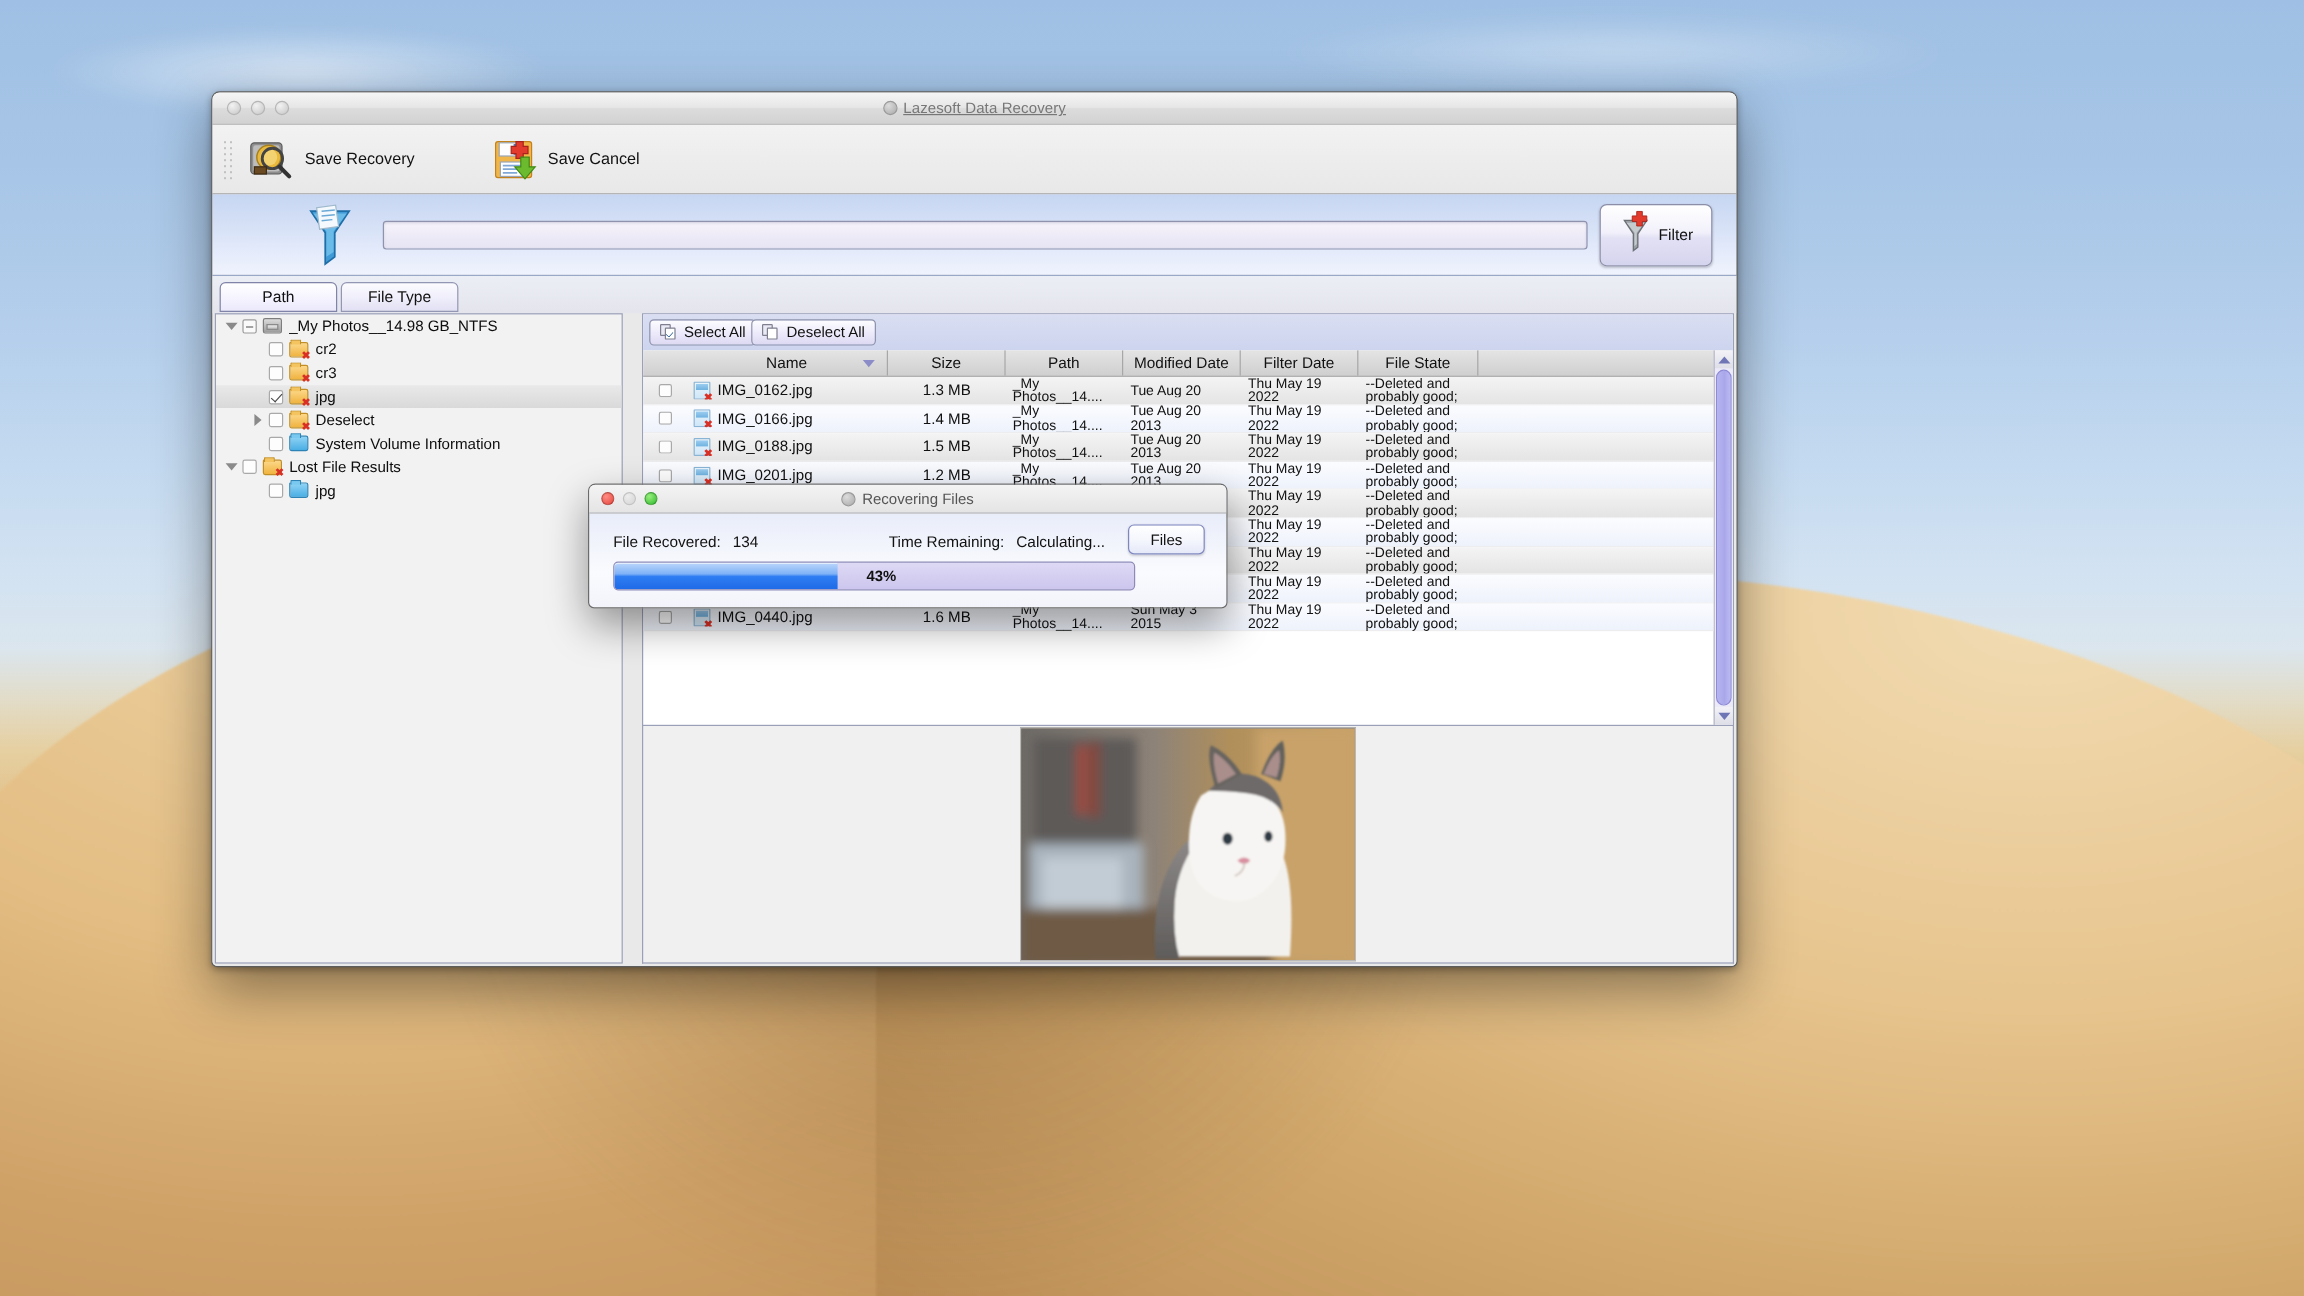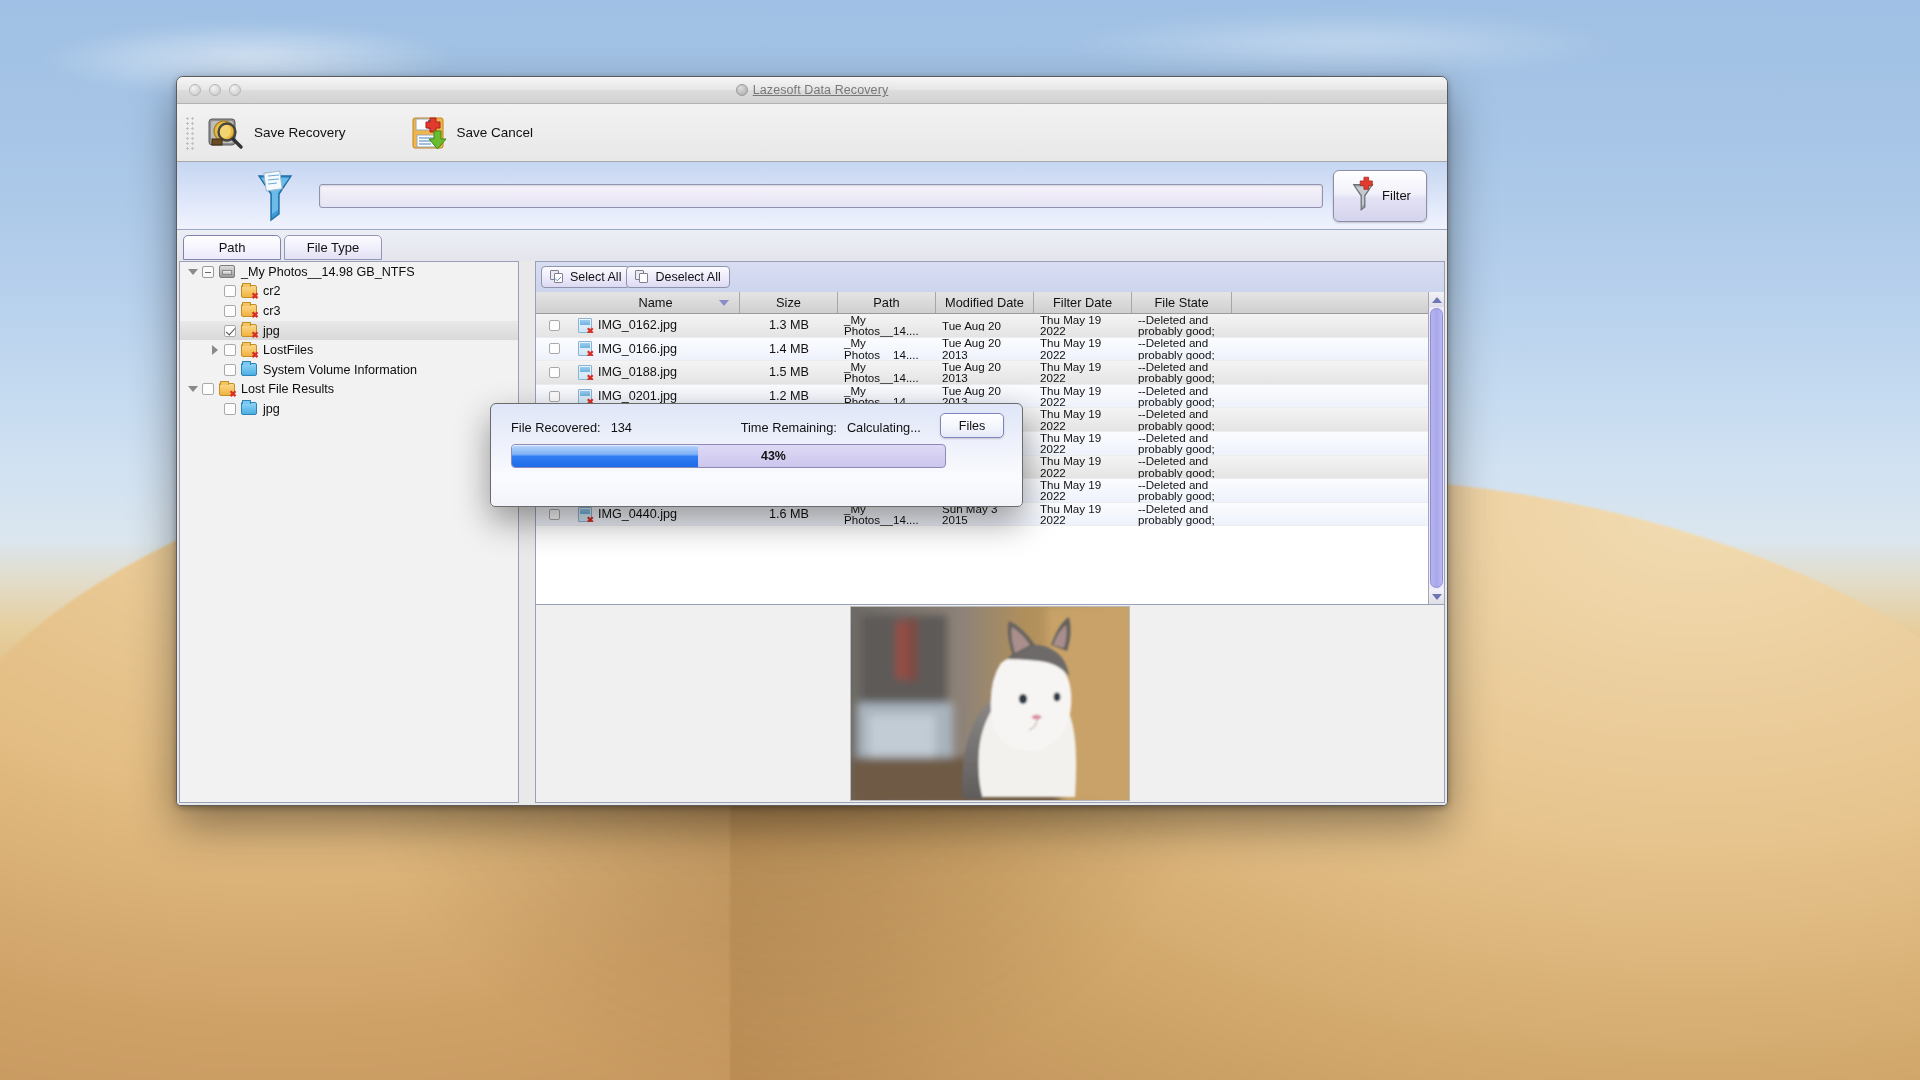--- a/index.html
+++ b/index.html
@@ -247,21 +247,21 @@
   .dlgrow{ display:flex; font-size:12.8px; color:#111; }
   .dlab{ margin-right:10px; }
   .dval{ }
   .progwrap{ position:absolute; left:20px; bottom:14px; width:435px; height:24px; }
   .progbar{ width:100%; height:100%; border:1px solid #8d8ab8; border-radius:4px;
     background:linear-gradient(to bottom,#ded9f4,#ccc6ee); overflow:hidden; position:relative;}
   .progfill{ height:100%; border-radius:3px 0 0 3px;
     background:linear-gradient(to bottom,#bcd6fb 0%,#7fb2f7 42%,#2f7df2 52%,#1f6be8 100%);
     box-shadow:inset 0 1px 0 rgba(255,255,255,.6);}
   .progtext{ position:absolute; left:210px; top:0; height:100%; display:flex; align-items:center;
-    font-size:12.4px; color:#111; font-weight:bold;margin-left:39px; }
+    font-size:12.4px; color:#111; font-weight:bold; }
   .cancelbtn{ position:absolute; right:18px; bottom:44px; width:64px; height:25px;
     border:1px solid #7e86c0; border-radius:5px; font-size:12.6px; color:#111;
     display:flex; align-items:center; justify-content:center; cursor:pointer;
     background:linear-gradient(to bottom,#ffffff,#f4f6fd 55%,#e5e9f8);
     box-shadow:0 1px 2px rgba(0,0,0,.18), inset 0 1px 0 #fff; }
 </style>
 </head>
 <body>
 
 <div id="wallpaper">
@@ -400,21 +400,21 @@
             </div>
             <div class="trow">
               <span style="display:inline-block;width:22px"></span>
               <span class="tw">
                 <span class="tri-r"></span>
               </span>
               <span class="cbox"></span>
               <span class="folder">
                 <span class="xmark">✖</span>
               </span>
-              <span>LostFiles</span>
+              <span>Deselect</span>
             </div>
             <div class="trow">
               <span style="display:inline-block;width:22px"></span>
               <span class="tw"></span>
               <span class="cbox"></span>
               <span class="folder blue"></span>
               <span>System Volume Information</span>
             </div>
             <div class="trow">
               <span style="display:inline-block;width:0px"></span>
@@ -826,20 +826,31 @@
     </div>
   </div>
 
   <div class="statusbar">
     
     
   </div>
 </div>
 
 <div id="dialog">
+  <div class="dlgbar">
+    <div class="d-dots">
+      <span class="d-dot d-red"></span>
+      <span class="d-dot d-gray"></span>
+      <span class="d-dot d-green"></span>
+    </div>
+    <div class="dlgtitle">
+      <span class="title-icon"></span>
+      <span>Recovering Files</span>
+    </div>
+  </div>
   <div class="body">
     <div class="dlgrow">
       <span class="dlab">File Recovered:</span>
       <span class="dval" style="width:130px;">134</span>
       <span class="dlab">Time Remaining:</span>
       <span class="dval">Calculating...</span>
     </div>
 
     <div class="progwrap">
       <div class="progbar">

